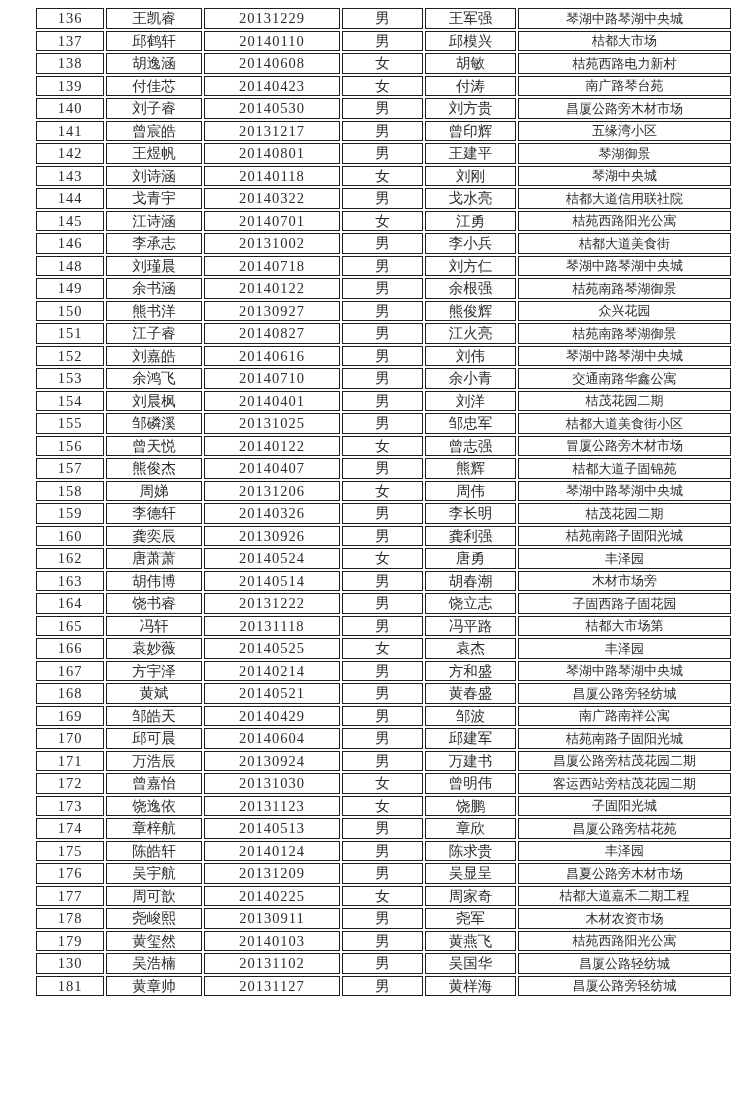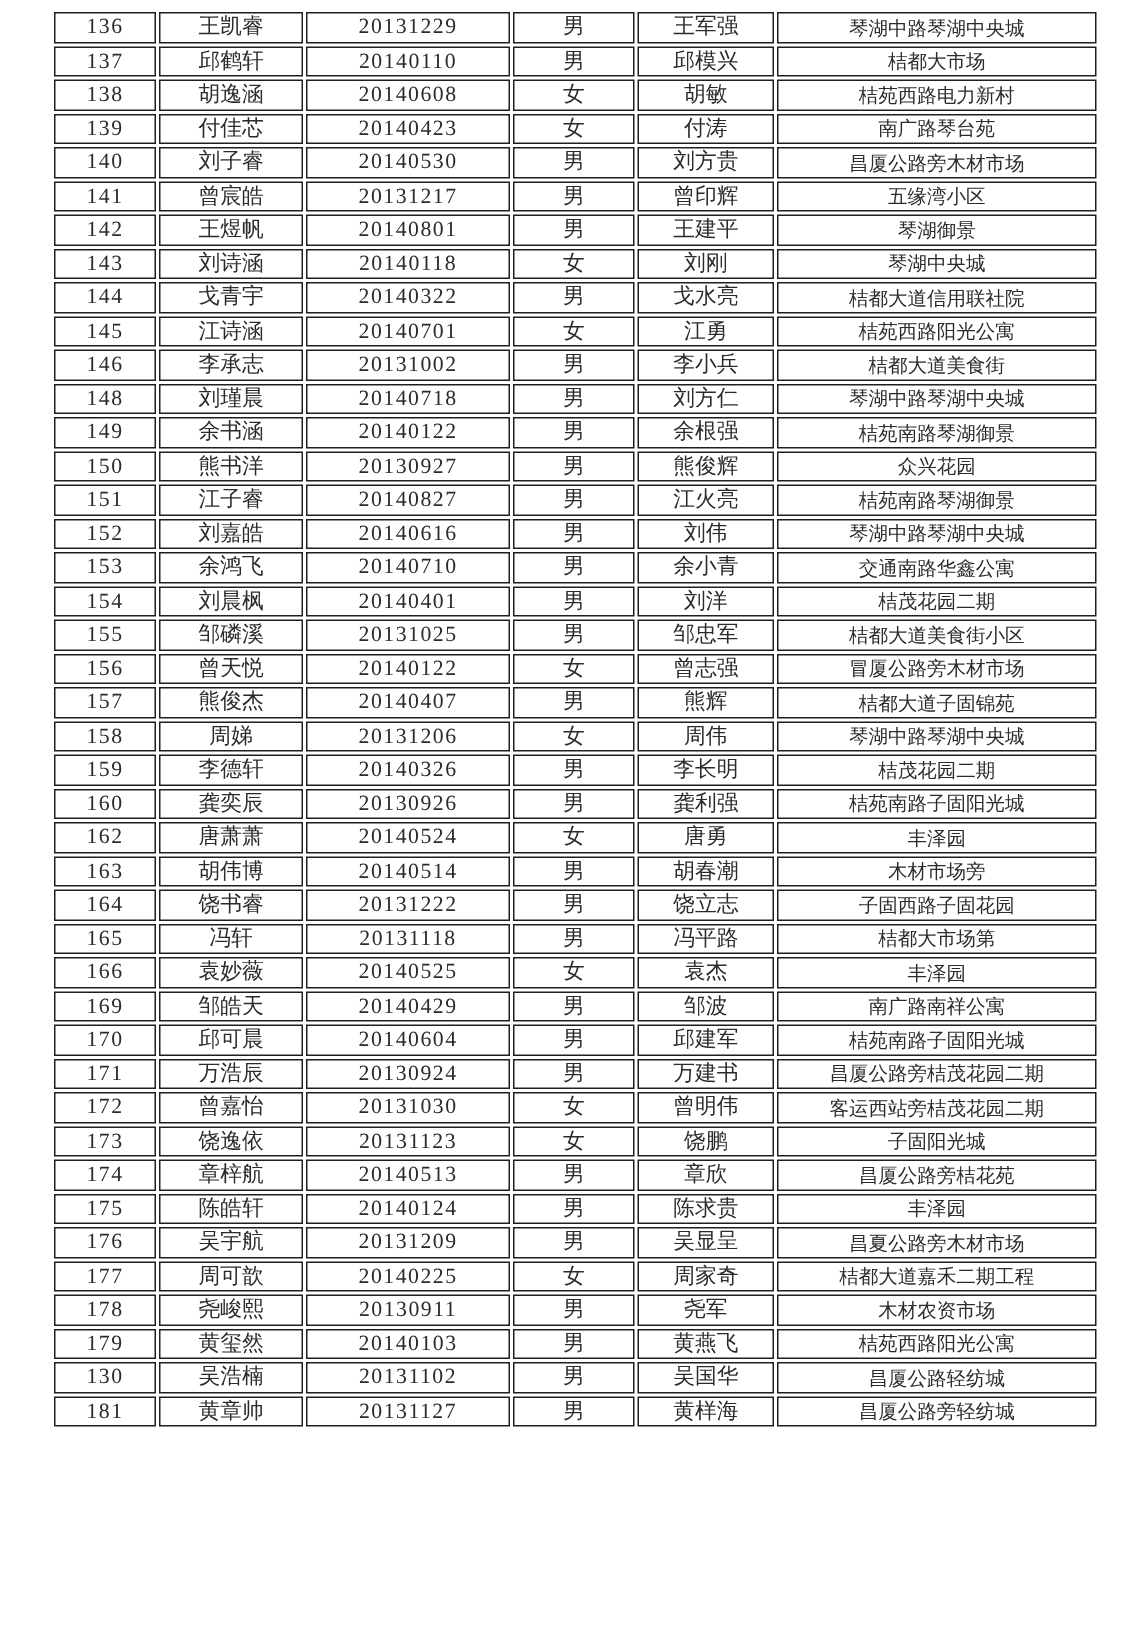--- a/index.html
+++ b/index.html
@@ -277,20 +277,36 @@
         </tr>
         <tr>
           <td class="c0">166</td>
           <td class="c1">袁妙薇</td>
           <td class="c2">20140525</td>
           <td class="c3">女</td>
           <td class="c4">袁杰</td>
           <td class="c5">丰泽园</td>
         </tr>
         <tr>
+          <td class="c0">167</td>
+          <td class="c1">方宇泽</td>
+          <td class="c2">20140214</td>
+          <td class="c3">男</td>
+          <td class="c4">方和盛</td>
+          <td class="c5">琴湖中路琴湖中央城</td>
+        </tr>
+        <tr>
+          <td class="c0">168</td>
+          <td class="c1">黄斌</td>
+          <td class="c2">20140521</td>
+          <td class="c3">男</td>
+          <td class="c4">黄春盛</td>
+          <td class="c5">昌厦公路旁轻纺城</td>
+        </tr>
+        <tr>
           <td class="c0">169</td>
           <td class="c1">邹皓天</td>
           <td class="c2">20140429</td>
           <td class="c3">男</td>
           <td class="c4">邹波</td>
           <td class="c5">南广路南祥公寓</td>
         </tr>
         <tr>
           <td class="c0">170</td>
           <td class="c1">邱可晨</td>

